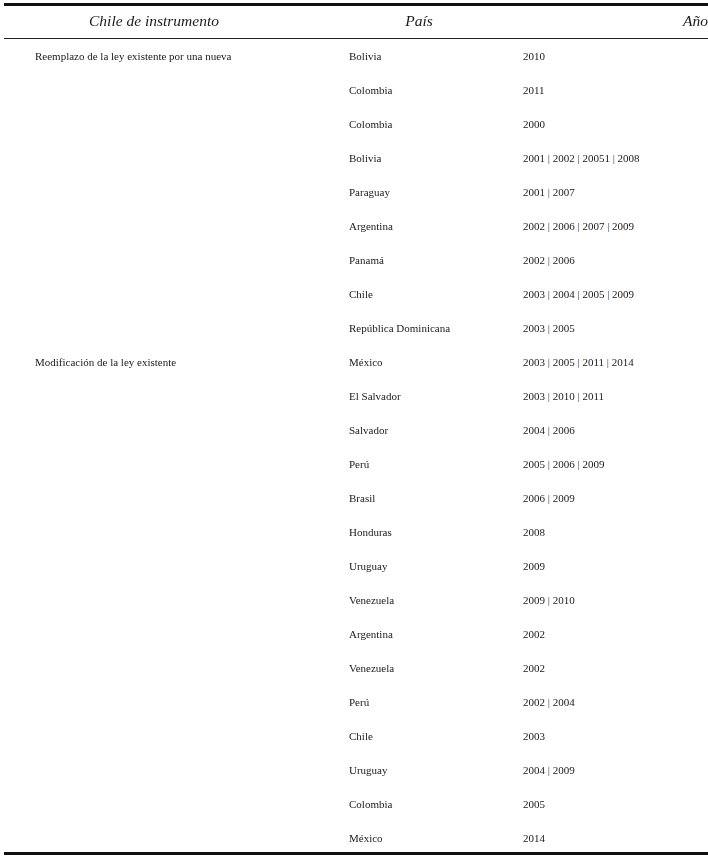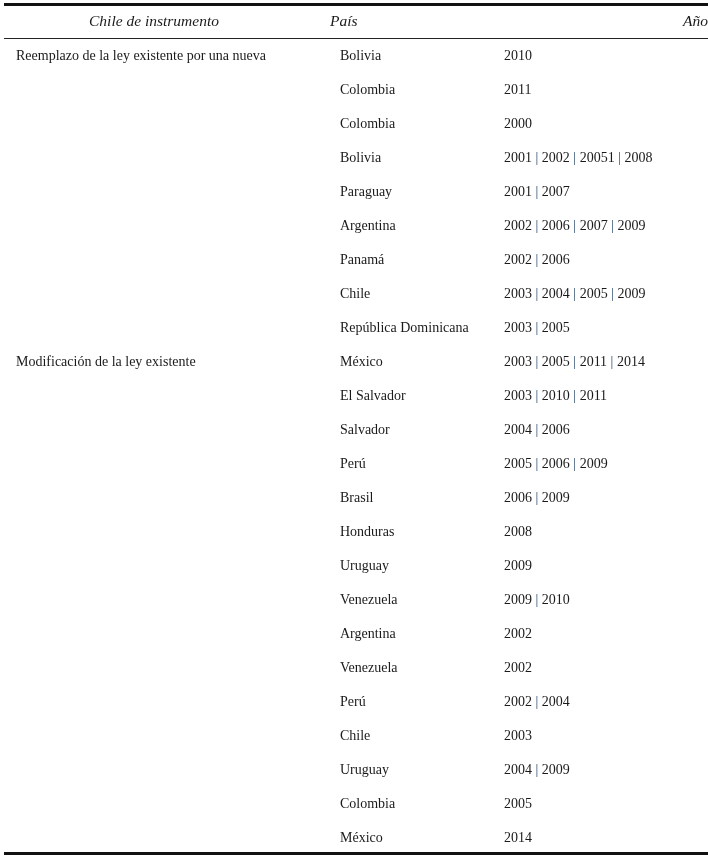--- a/index.html
+++ b/index.html
@@ -3,27 +3,27 @@
 <meta charset="utf-8">
 <style>
   html, body { margin: 0; padding: 0; background: #ffffff; }
   body { width: 708px; height: 859px; position: relative; overflow: hidden;
          font-family: "Liberation Serif", "DejaVu Serif", serif; color: #1a1a1a; }
   .rule-top { position: absolute; left: 4px; right: 0; top: 3px; height: 3px; background: #111; }
   .rule-mid { position: absolute; left: 4px; right: 0; top: 38px; height: 1px; background: #222; }
   .rule-bot { position: absolute; left: 4px; right: 0; top: 852px; height: 3px; background: #111; }
   .hdr { position: absolute; top: 12px; font-style: italic; font-size: 15.5px; }
   .hdr.c1 { left: 0; width: 308px; text-align: center; }
-  .hdr.c2 { left: 308px; width: 200px; text-align: left; padding-left: 22px; box-sizing: border-box; }
+  .hdr.c2 { left: 308px; width: 200px; text-align: center; padding-left: 22px; box-sizing: border-box; }
   .hdr.c3 { left: 508px; width: 200px; text-align: right; padding-left: 10px; box-sizing: border-box; }
   .rows { position: absolute; left: 0; top: 45px; width: 708px; }
-  .row { position: relative; height: 34px; font-size: 14px; line-height: 22px; }
+  .row { position: relative; height: 34px; font-size: 11px; line-height: 22px; margin-left: 19px; }
   .row .cell { position: absolute; top: 0; white-space: nowrap; }
   .cell.type { left: 16px; }
-  .cell.country { left: 340px; }
+  .cell.country { left: 330px; }
   .cell.year { left: 504px; }
   .sep { color: #2a4a6a; }
 </style>
 </head>
 <body>
 
 <div>
   <div class="rule-top"></div>
 
   <div class="hdr c1">Chile de instrumento</div>

